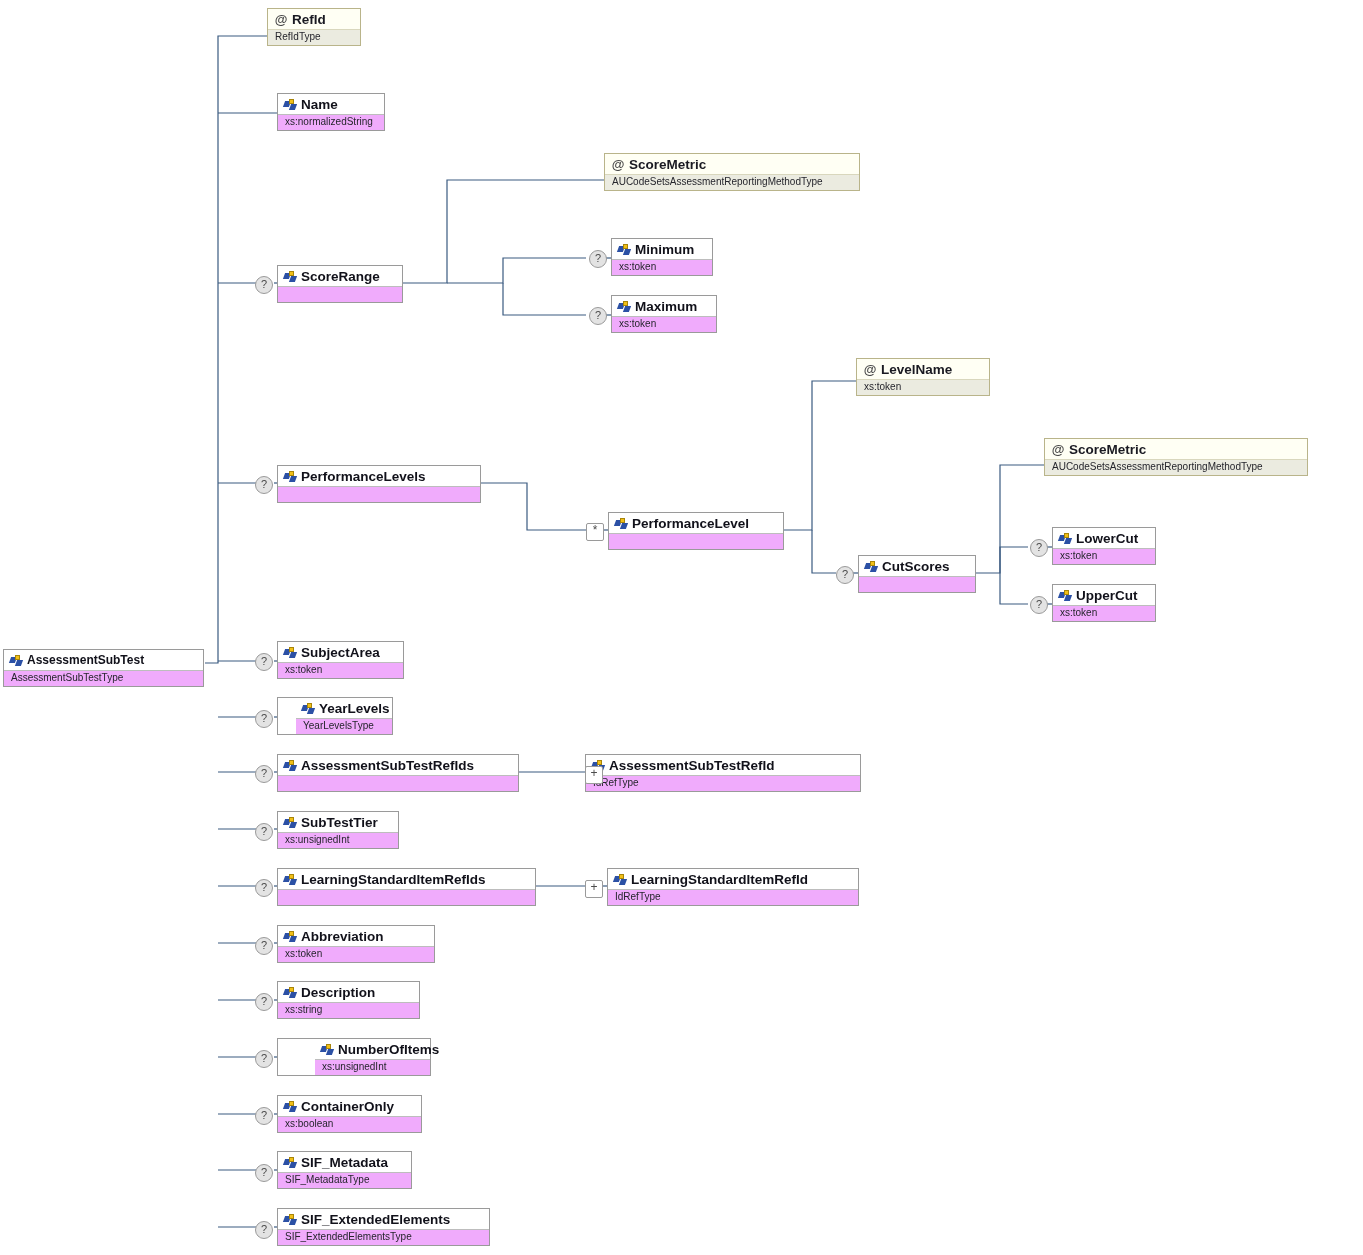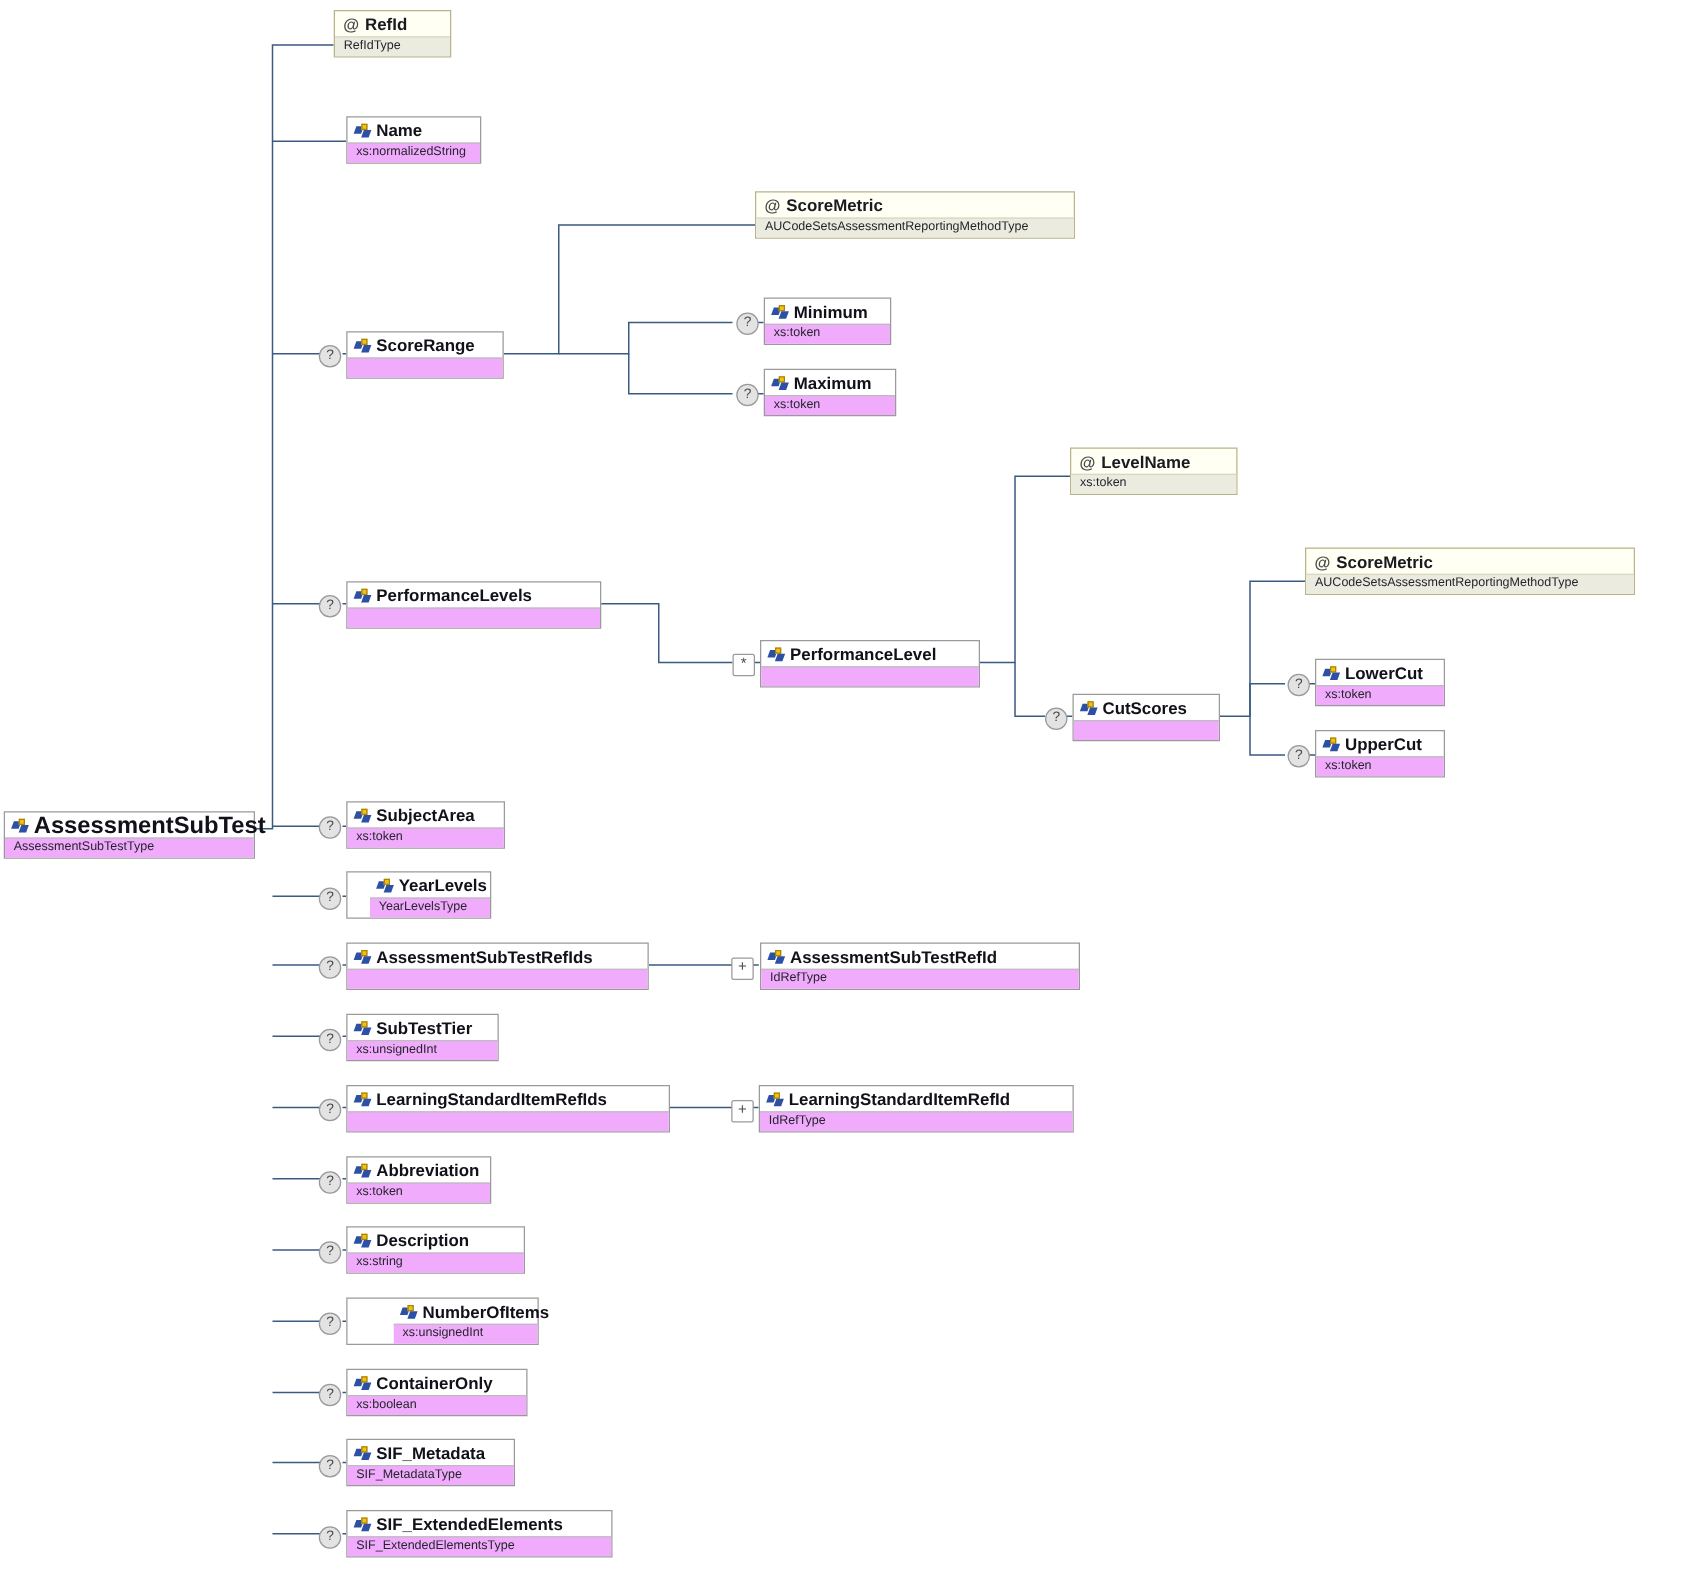--- a/index.html
+++ b/index.html
@@ -95,21 +95,21 @@
     text-align: center;
     font-family: "Liberation Sans", sans-serif;
     z-index: 4;
   }
   .badge.sq {
     border-radius: 2px;
     background: #ffffff;
     font-size: 12px;
     line-height: 13px;
   }
-  .rootnode .title { font-size: 19px; }
+  .rootnode .title { font-size: 12px; }
 </style>
 </head>
 <body>
 
 <div id="canvas">
 
   <svg id="wires">
     <g fill="none" stroke="#3a5a80" stroke-width="1.2">
 
       <path d="M205 663 H218 V36 H267"></path>
@@ -345,21 +345,21 @@
           <span class="eicon">
             <i class="b1"></i>
             <i class="b2"></i>
             <i class="b3"></i>
           </span>
           <span>AssessmentSubTestRefIds</span>
         </div>
         <div class="type">&nbsp;</div>
       </div>
       <div class="badge sq" style="left: 585px; top: 766px;">+</div>
-      <div class="node" style="left: 608px; top: 754px; width: 256px;">
+      <div class="node" style="left: 585px; top: 754px; width: 276px;">
         <div class="title">
           <span class="eicon">
             <i class="b1"></i>
             <i class="b2"></i>
             <i class="b3"></i>
           </span>
           <span>AssessmentSubTestRefId</span>
         </div>
         <div class="type">IdRefType</div>
       </div>
@@ -393,21 +393,21 @@
           <span class="eicon">
             <i class="b1"></i>
             <i class="b2"></i>
             <i class="b3"></i>
           </span>
           <span>LearningStandardItemRefId</span>
         </div>
         <div class="type">IdRefType</div>
       </div>
       <div class="badge" style="left: 255px; top: 937px;">?</div>
-      <div class="node" style="left: 277px; top: 925px; width: 116px;">
+      <div class="node" style="left: 277px; top: 925px; width: 158px;">
         <div class="title">
           <span class="eicon">
             <i class="b1"></i>
             <i class="b2"></i>
             <i class="b3"></i>
           </span>
           <span>Abbreviation</span>
         </div>
         <div class="type">xs:token</div>
       </div>

